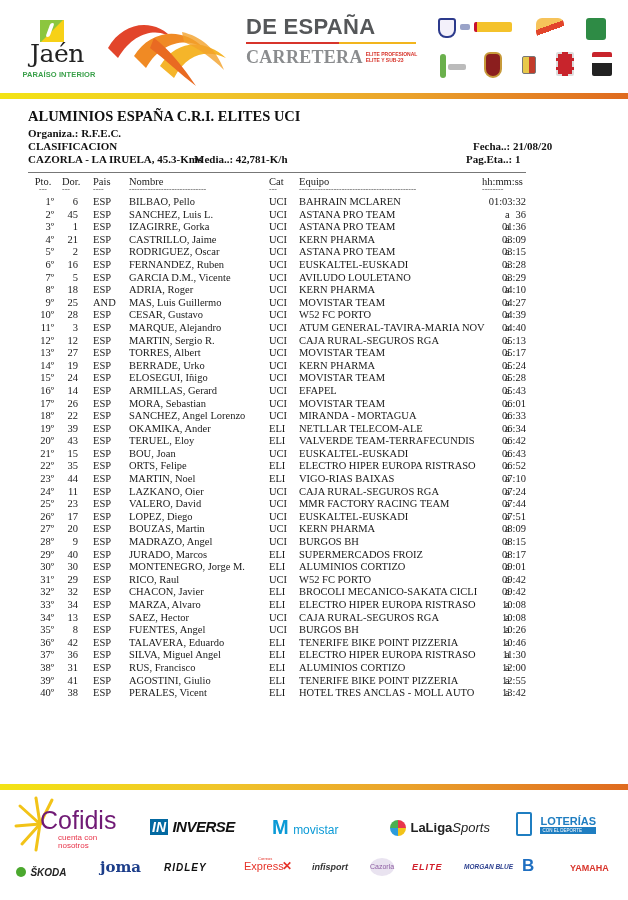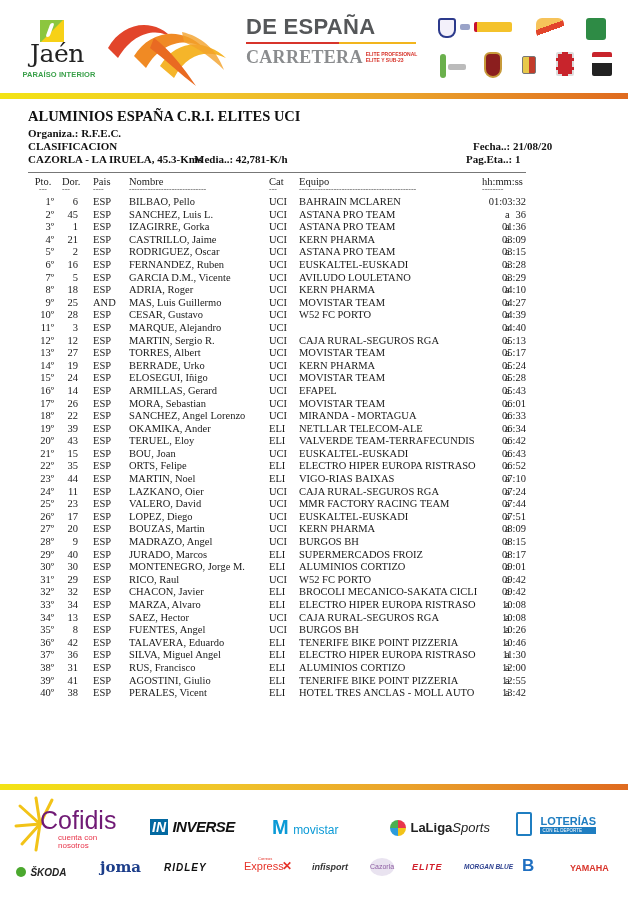--- a/index.html
+++ b/index.html
@@ -252,20 +252,21 @@
     <span class="c a">a</span>
     <span class="c time">04:39</span>
   </div>
 
   <div class="row">
     <span class="c pto">11º</span>
     <span class="c dor">3</span>
     <span class="c pais">ESP</span>
     <span class="c nom">MARQUE, Alejandro</span>
     <span class="c cat">UCI</span>
+    <span class="c eq">ATUM GENERAL-TAVIRA-MARIA NOV</span>
     <span class="c a">a</span>
     <span class="c time">04:40</span>
   </div>
 
   <div class="row">
     <span class="c pto">12º</span>
     <span class="c dor">12</span>
     <span class="c pais">ESP</span>
     <span class="c nom">MARTIN, Sergio R.</span>
     <span class="c cat">UCI</span>

